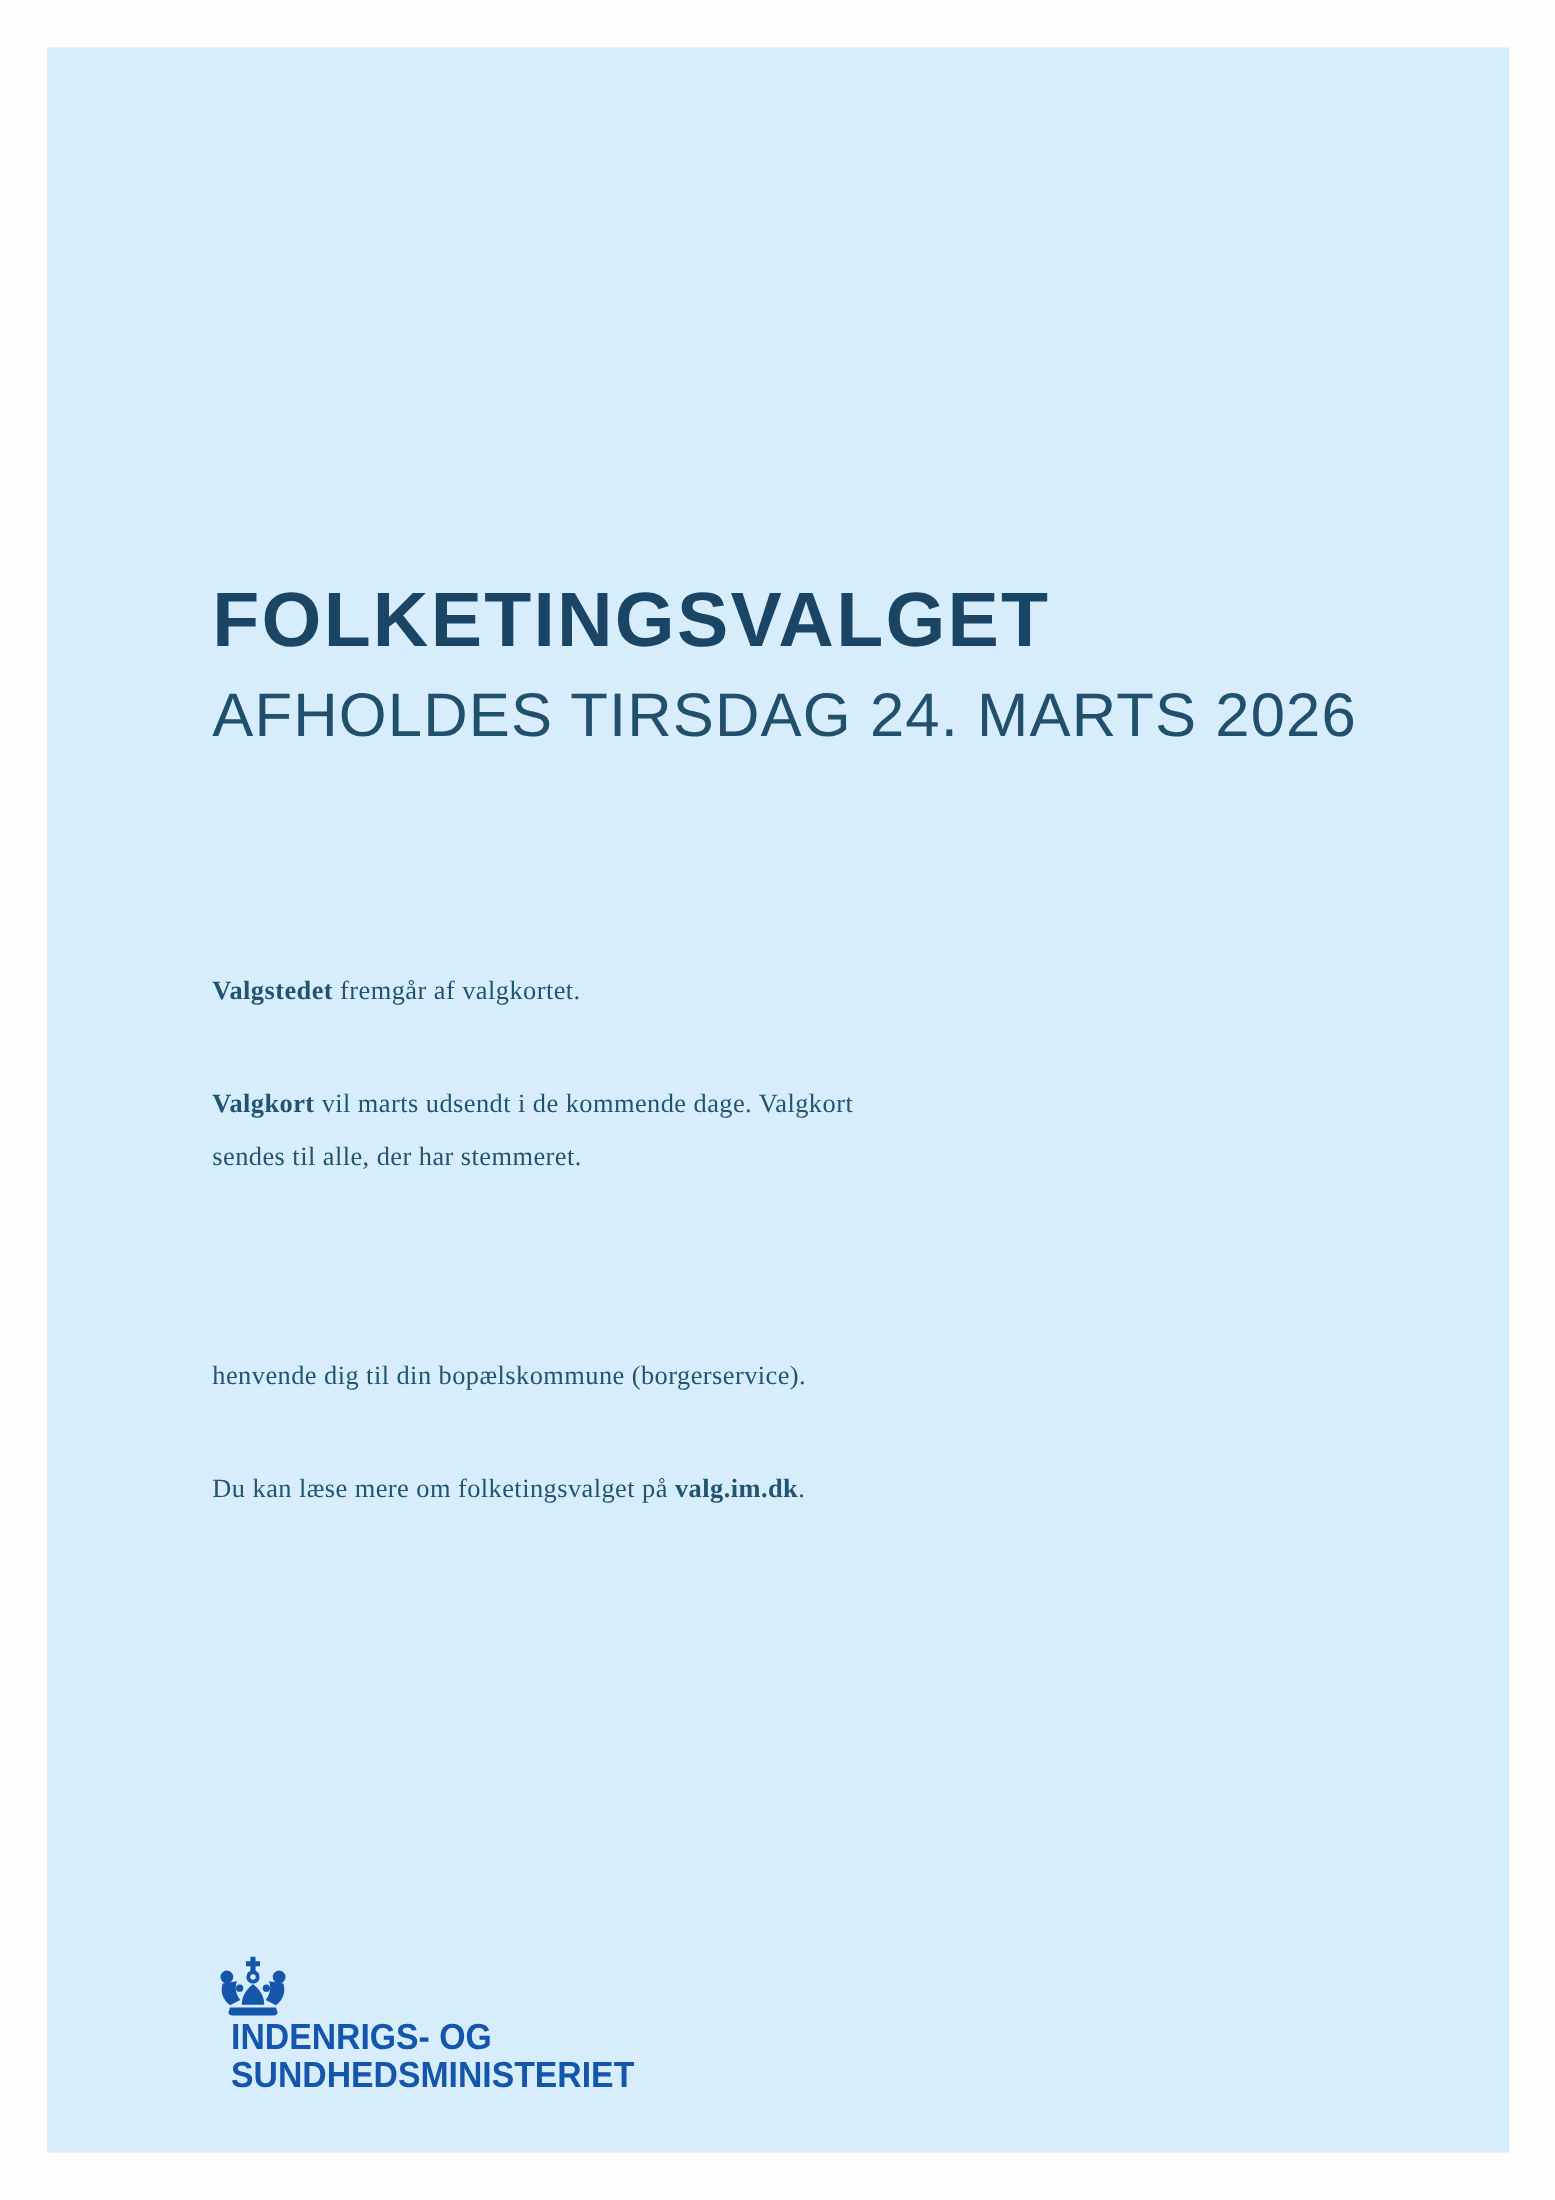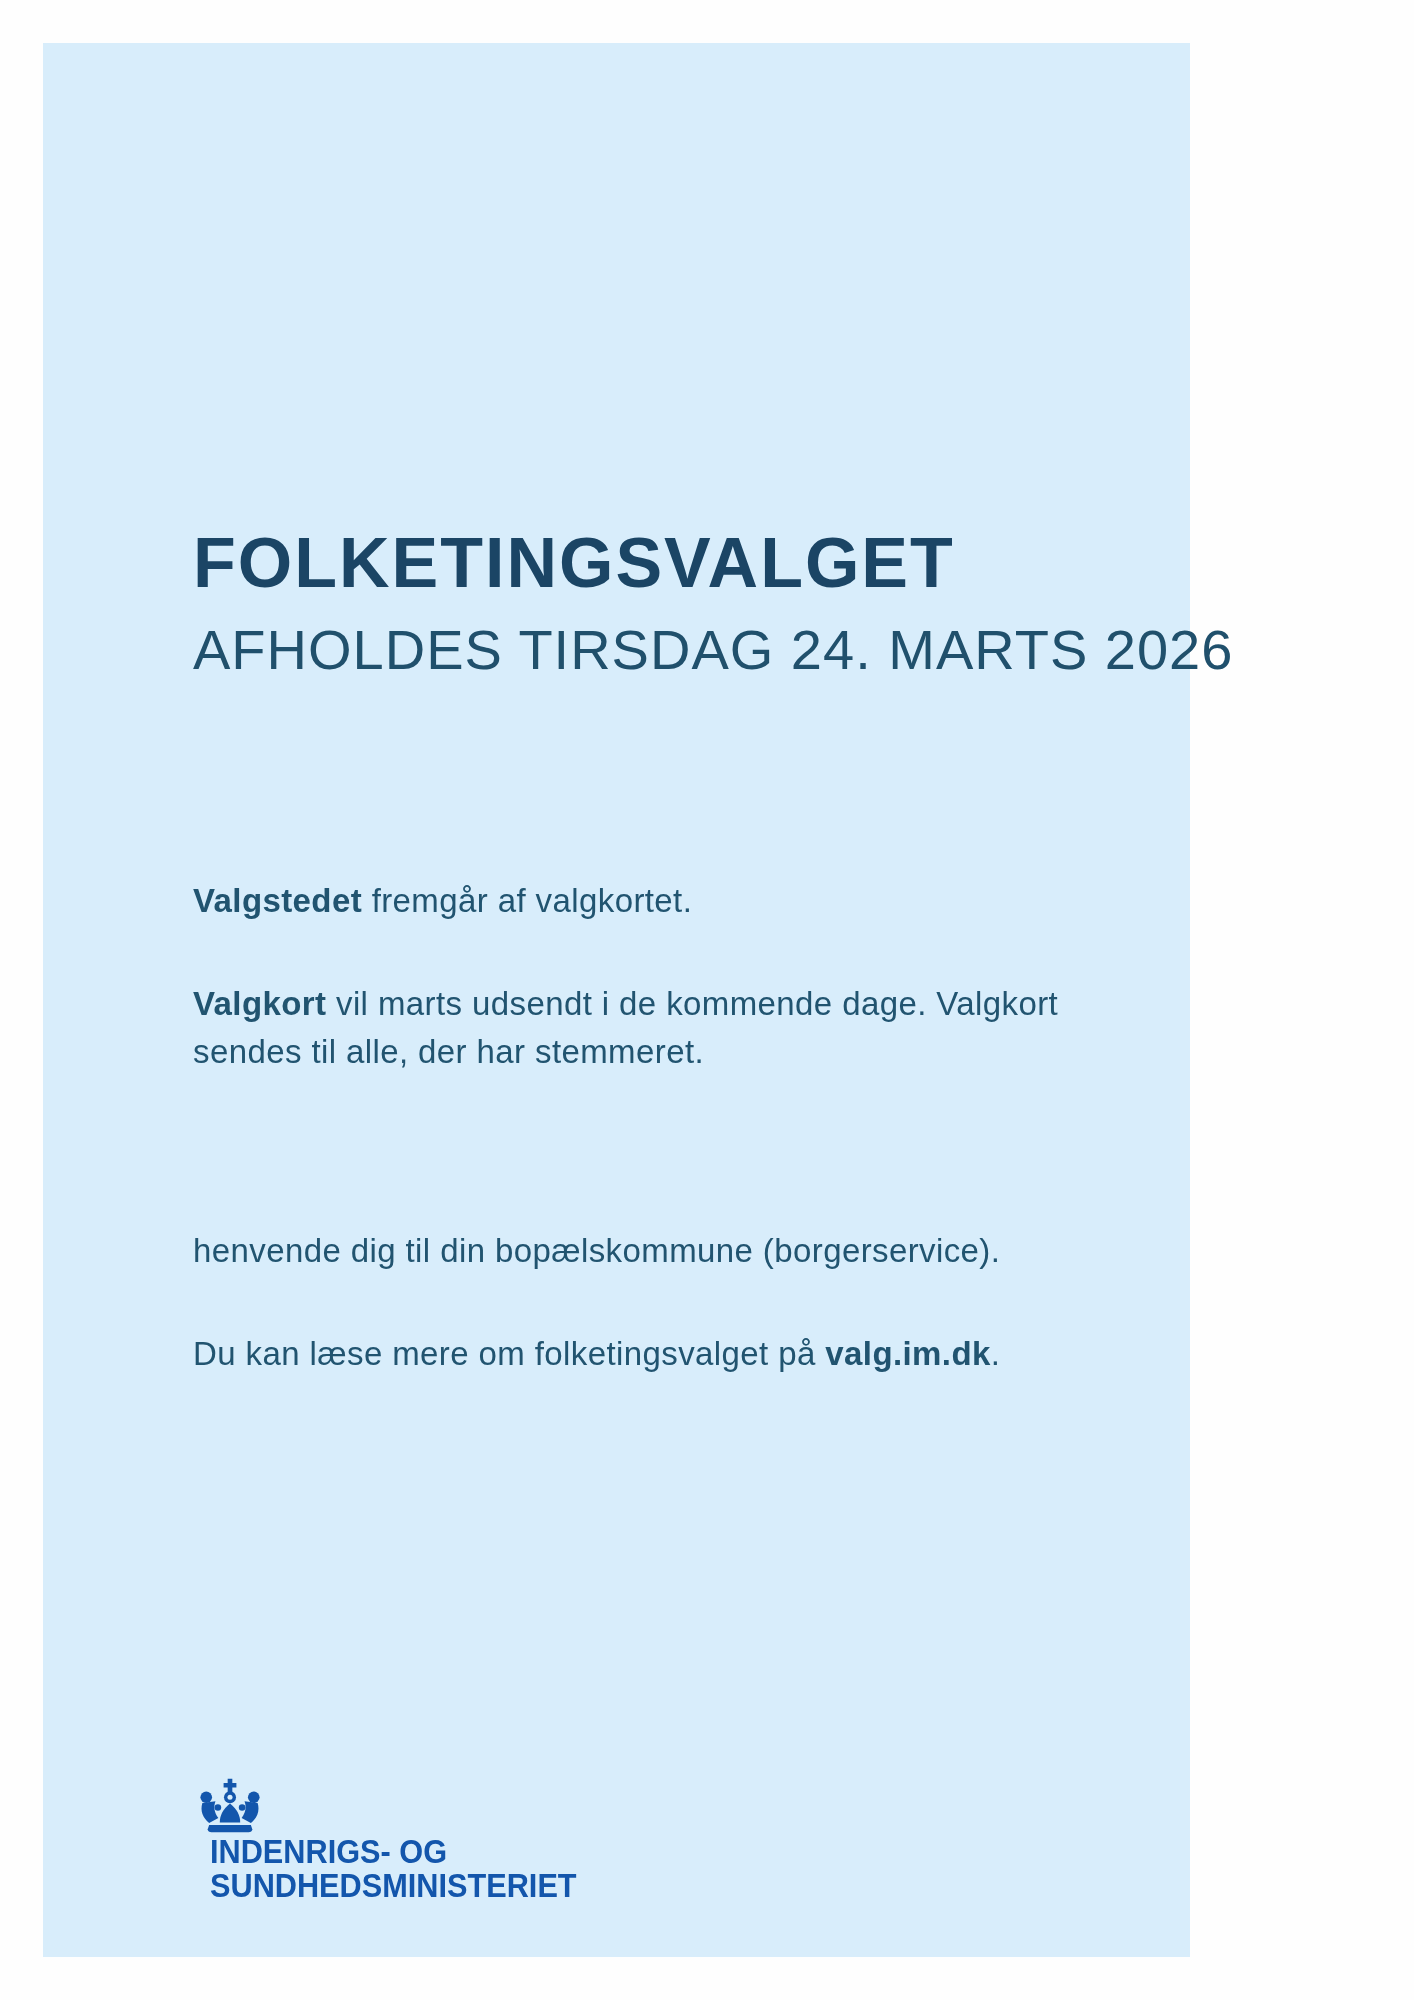--- a/index.html
+++ b/index.html
@@ -12,21 +12,21 @@
     position: relative;
     width: 1414px;
     height: 2000px;
     background: var(--page-bg, #ffffff);
     overflow: hidden;
   }
   .card {
     position: absolute;
     left: 43px;
     top: 43px;
-    width: 1147px;
+    width: 1329px;
     height: 1914px;
     background: var(--card-bg, #d8edfb);
   }
   .title {
     position: absolute;
     left: 150px;
     top: 485px;
     margin: 0;
     font-size: 70px;
     line-height: 70px;
@@ -44,25 +44,26 @@
     line-height: 76px;
     font-weight: 300;
     letter-spacing: 1px;
     color: var(--subtitle-color, #20506c);
     white-space: nowrap;
   }
   .copy {
     position: absolute;
     left: 150px;
     top: 834px;
-    font-size: 33px;
+    font-size: 24px;
     line-height: 48px;
     font-weight: 400;
     letter-spacing: 0.4px;
     color: var(--body-color, #215470);
+    font-family: Liberation Serif, serif;
   }
   .copy p {
     margin: 0 0 55px 0;
     white-space: nowrap;
   }
   .copy b { font-weight: 700; }
   .logo {
     position: absolute;
     left: 155px;
     top: 1735px;

